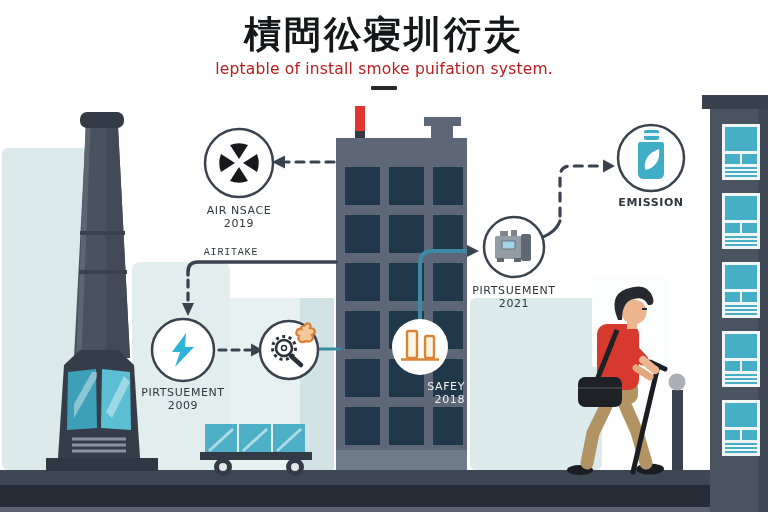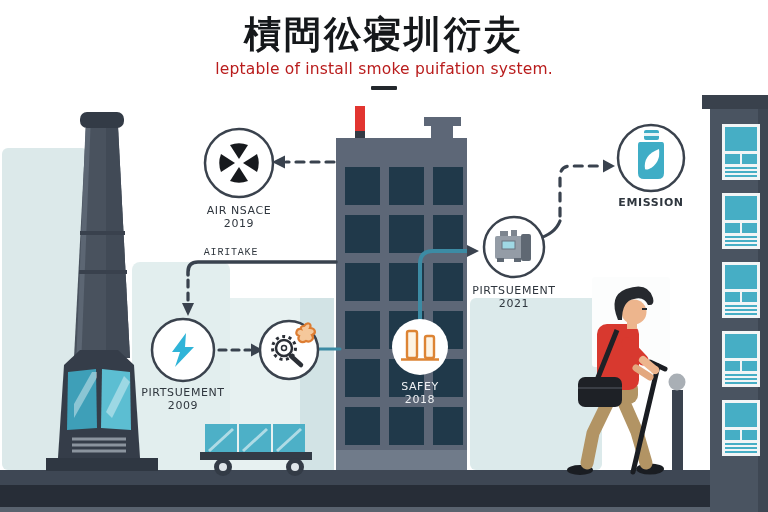--- a/index.html
+++ b/index.html
@@ -288,21 +288,21 @@
   </div>
 
   <div class="label small-label" style="left:195px;top:246px;width:72px;">AIRITAKE</div>
 
   <div class="label" style="left:127px;top:386px;width:112px;">
     <div>PIRTSUEMENT</div>
     <div class="yr">2009</div>
   </div>
 
 
-  <div class="label on-dark" style="left:375px;top:380px;width:90px;">
+  <div class="label on-dark" style="left:375px;top:380px;width:90px;text-align:right;">
     <div>SAFEY</div>
     <div class="yr">2018</div>
   </div>
 
   <div class="label" style="left:462px;top:284px;width:104px;">
     <div>PIRTSUEMENT</div>
     <div class="yr">2021</div>
   </div>
 
   <div class="label" style="left:601px;top:196px;width:100px;font-weight:bold;">EMISSION</div>

